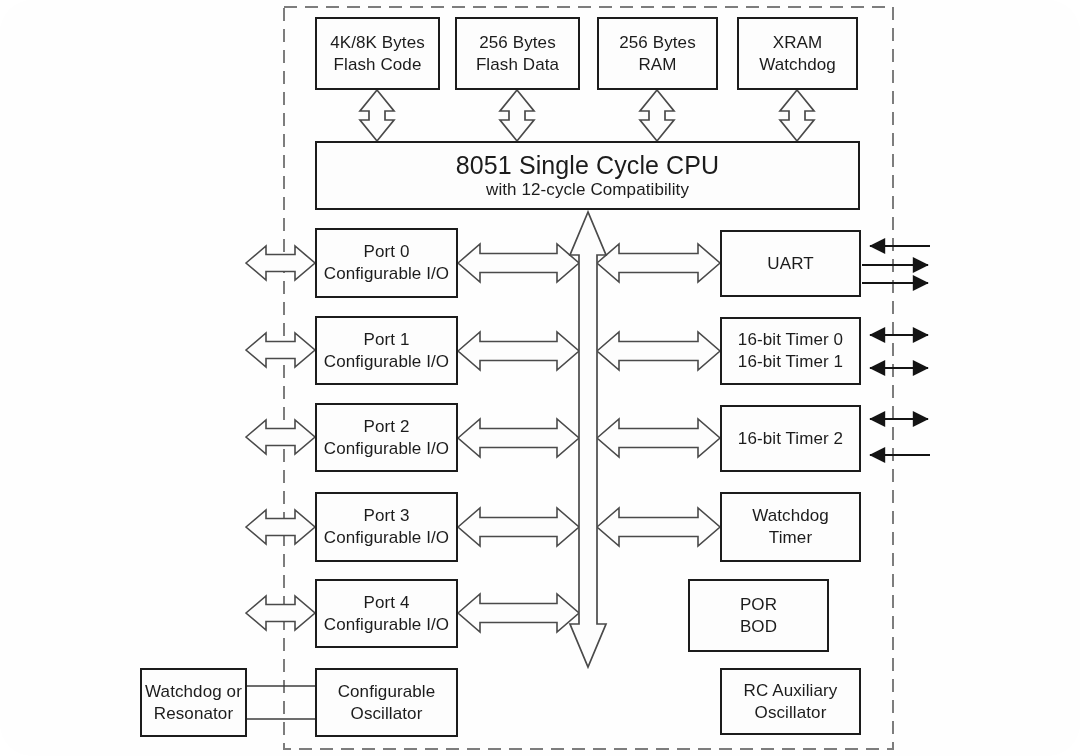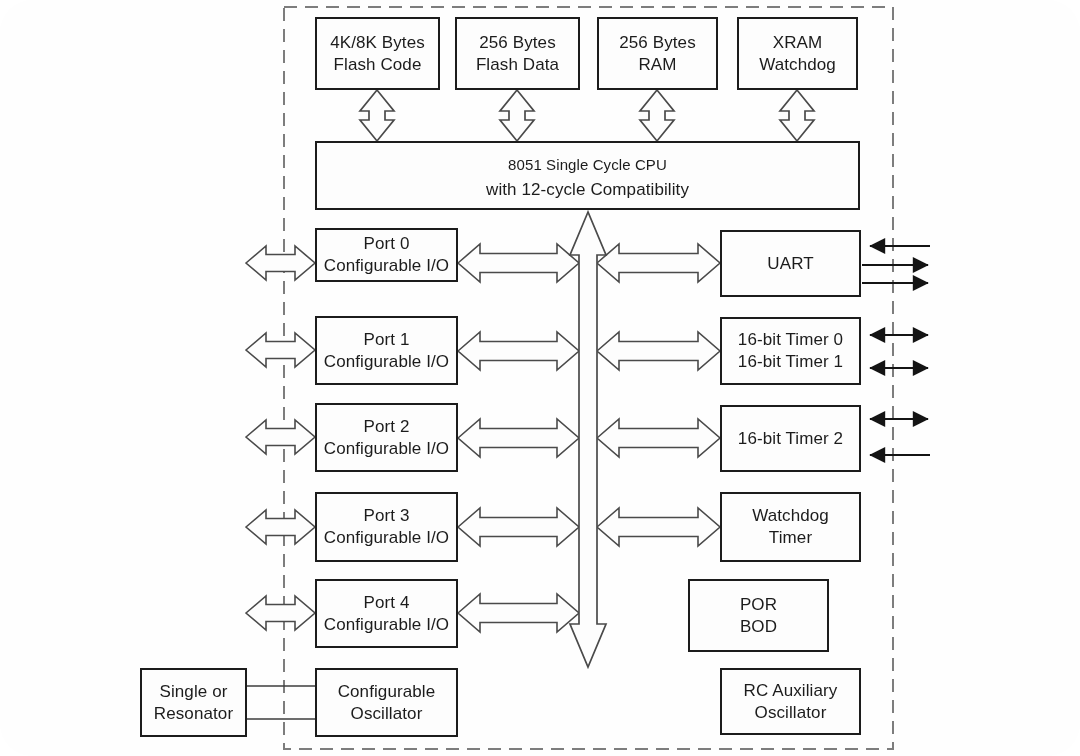--- a/index.html
+++ b/index.html
@@ -33,21 +33,21 @@
     flex-direction: column;
     align-items: center;
     justify-content: center;
     text-align: center;
     font-size: 17px;
     line-height: 22px;
     letter-spacing: 0.1px;
     z-index: 2;
   }
   .box span { display: block; white-space: nowrap; }
-  .cpu-title { font-size: 15px; line-height: 28px; }
+  .cpu-title { font-size: 25px; line-height: 28px; }
   .cpu-sub   { font-size: 17px; line-height: 22px; }
 </style>
 </head>
 <body>
 
 <div id="stage">
 
   <svg id="wires" viewBox="0 0 1080 756" xmlns="http://www.w3.org/2000/svg">
     <defs>
 
@@ -128,21 +128,21 @@
   <div class="box" style="left:737px;top:17px;width:121px;height:73px;">
     <span>XRAM</span>
     <span>Watchdog</span>
   </div>
 
   <div class="box" style="left:315px;top:141px;width:545px;height:69px;">
     <span class="cpu-title">8051 Single Cycle CPU</span>
     <span class="cpu-sub">with 12-cycle Compatibility</span>
   </div>
 
-  <div class="box" style="left:315px;top:228px;width:143px;height:54px;">
+  <div class="box" style="left:315px;top:228px;width:143px;height:70px;">
     <span>Port 0</span>
     <span>Configurable I/O</span>
   </div>
   <div class="box" style="left:315px;top:316px;width:143px;height:69px;">
     <span>Port 1</span>
     <span>Configurable I/O</span>
   </div>
   <div class="box" style="left:315px;top:403px;width:143px;height:69px;justify-content:center;">
     <span>Port 2</span>
     <span>Configurable I/O</span>
@@ -173,21 +173,21 @@
   <div class="box" style="left:688px;top:579px;width:141px;height:73px;">
     <span>POR</span>
     <span>BOD</span>
   </div>
   <div class="box" style="left:720px;top:668px;width:141px;height:67px;justify-content:center;">
     <span>RC Auxiliary</span>
     <span>Oscillator</span>
   </div>
 
   <div class="box" style="left:140px;top:668px;width:107px;height:69px;">
-    <span>Single or</span>
+    <span>Watchdog or</span>
     <span>Resonator</span>
   </div>
   <div class="box" style="left:315px;top:668px;width:143px;height:69px;">
     <span>Configurable</span>
     <span>Oscillator</span>
   </div>
 
 </div>
 
 </body></html>

